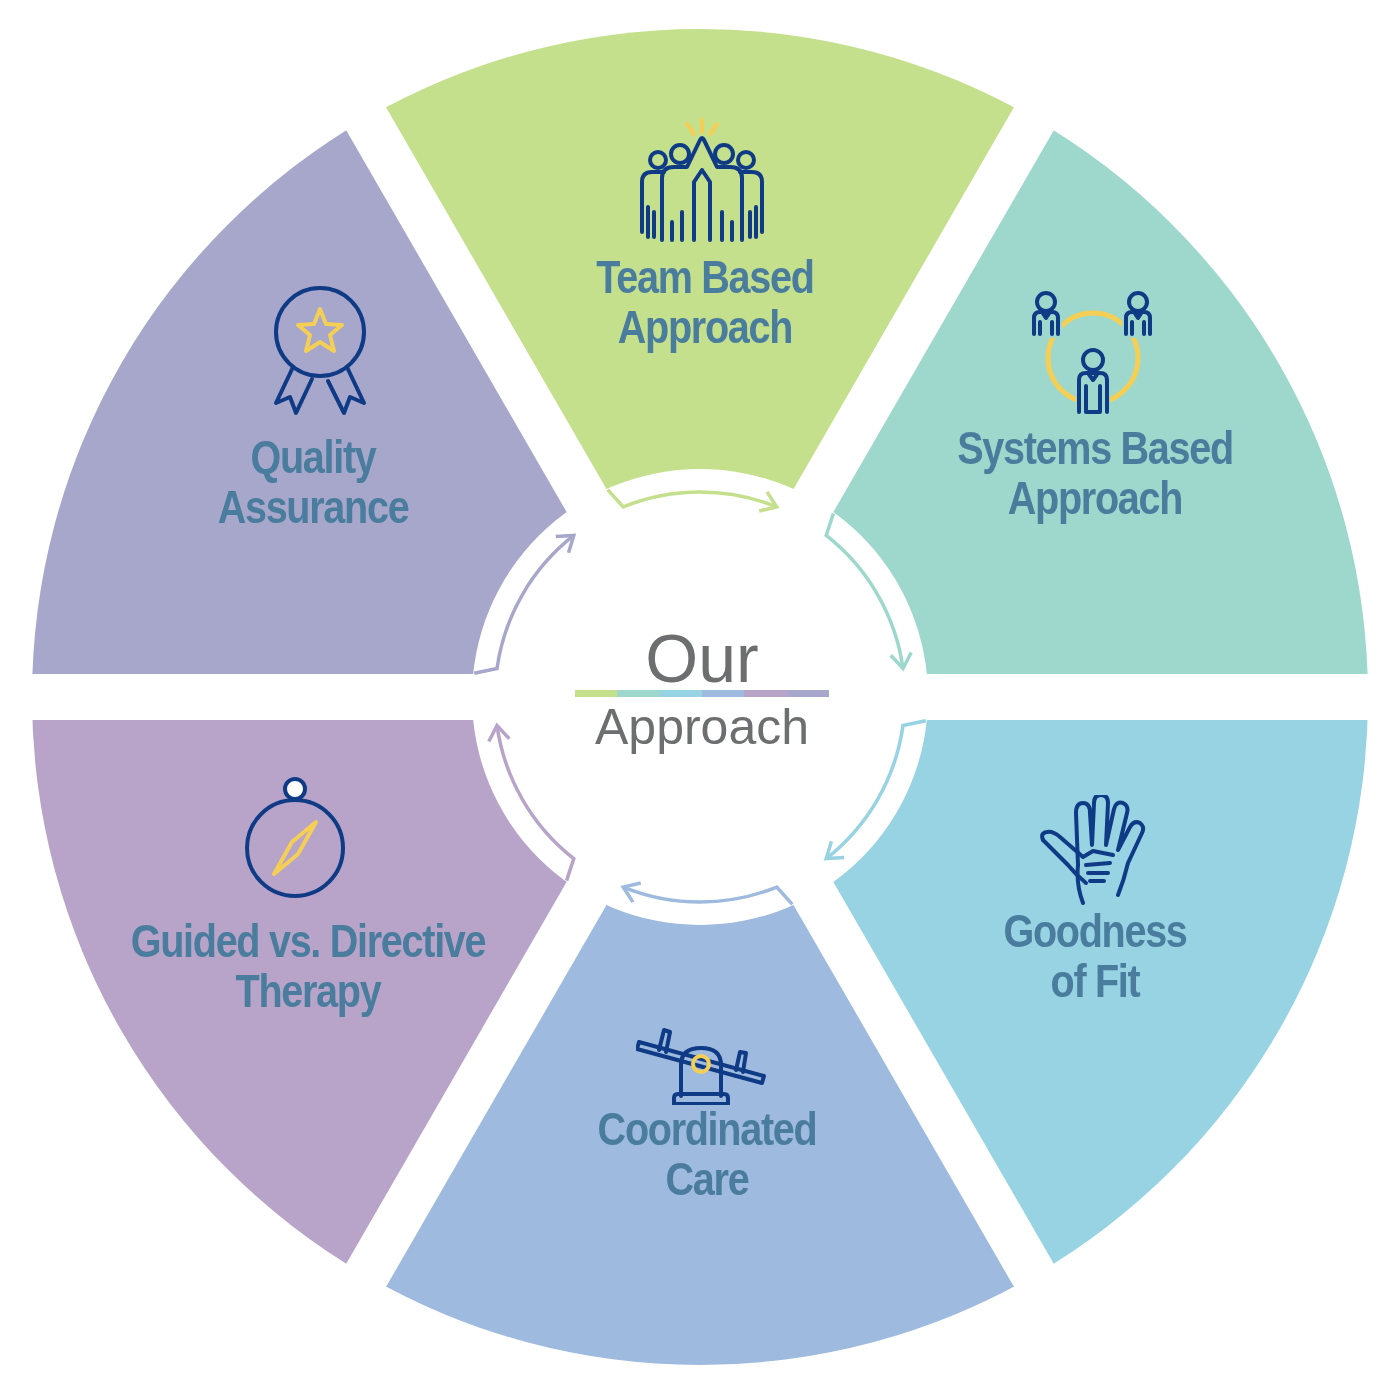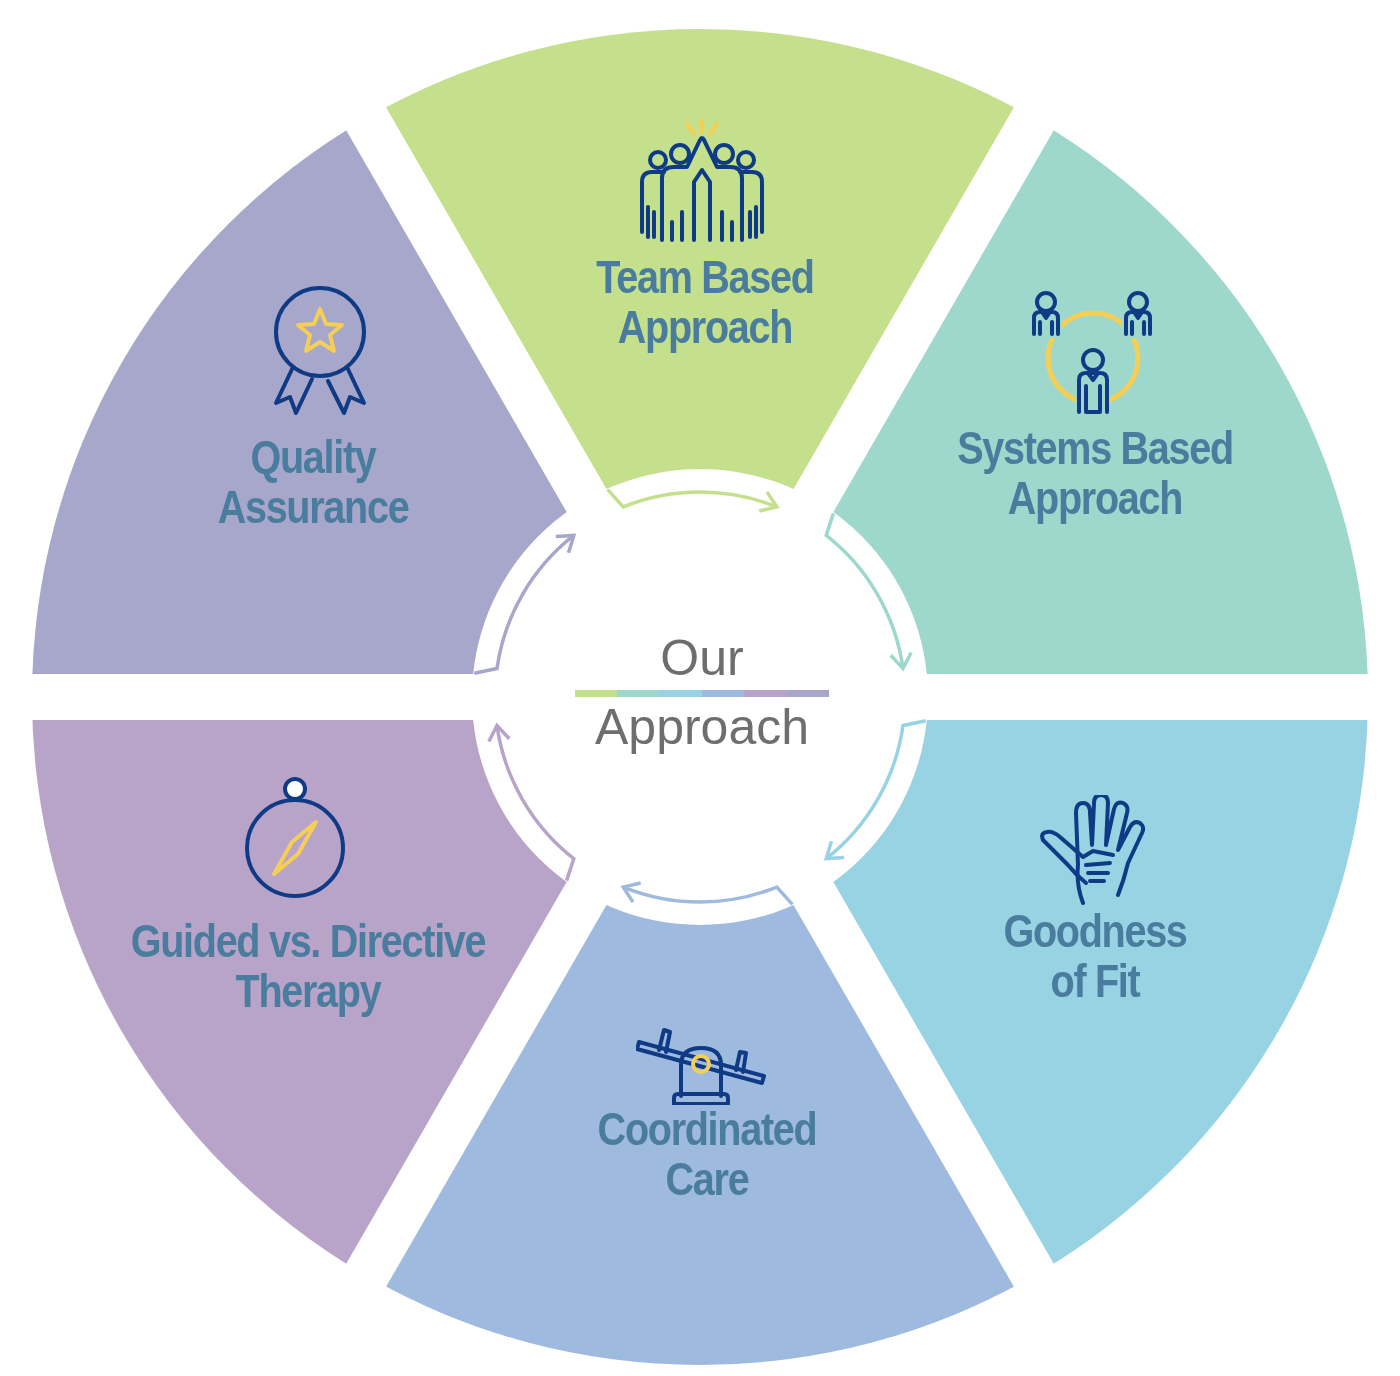--- a/index.html
+++ b/index.html
@@ -11,21 +11,21 @@
     font-size: 46px; line-height: 50px; letter-spacing: -1.5px;
     transform: scaleX(0.86); transform-origin: center;
     white-space: nowrap;
   }
   .seg-label span { display: block; }
   .icon { position: absolute; }
   #center-title {
     position: absolute; left: 560px; top: 628px; width: 284px; text-align: center;
     font-family: "Liberation Sans", sans-serif; color: #6d6e70;
   }
-  #center-title .w1 { font-size: 50px; line-height: 60px; display: block; }
+  #center-title .w1 { font-size: 68px; line-height: 60px; display: block; }
   #center-title .w2 { font-size: 50px; line-height: 60px; display: block; }
   #center-bar { display: flex; width: 254px; height: 7px; margin: 2px auto 0 auto; }
   #center-bar div { flex: 1; }
 </style>
 </head>
 <body>
 
 <svg id="wheel" width="1400" height="1376" viewBox="0 0 1400 1376">
   <g id="sectors">
       <path d="M700 697 L365.9999999999997 118.49503027199512 A668 668 0 0 1 1034 118.495030271995 Z" fill="#c4e08c"></path>

